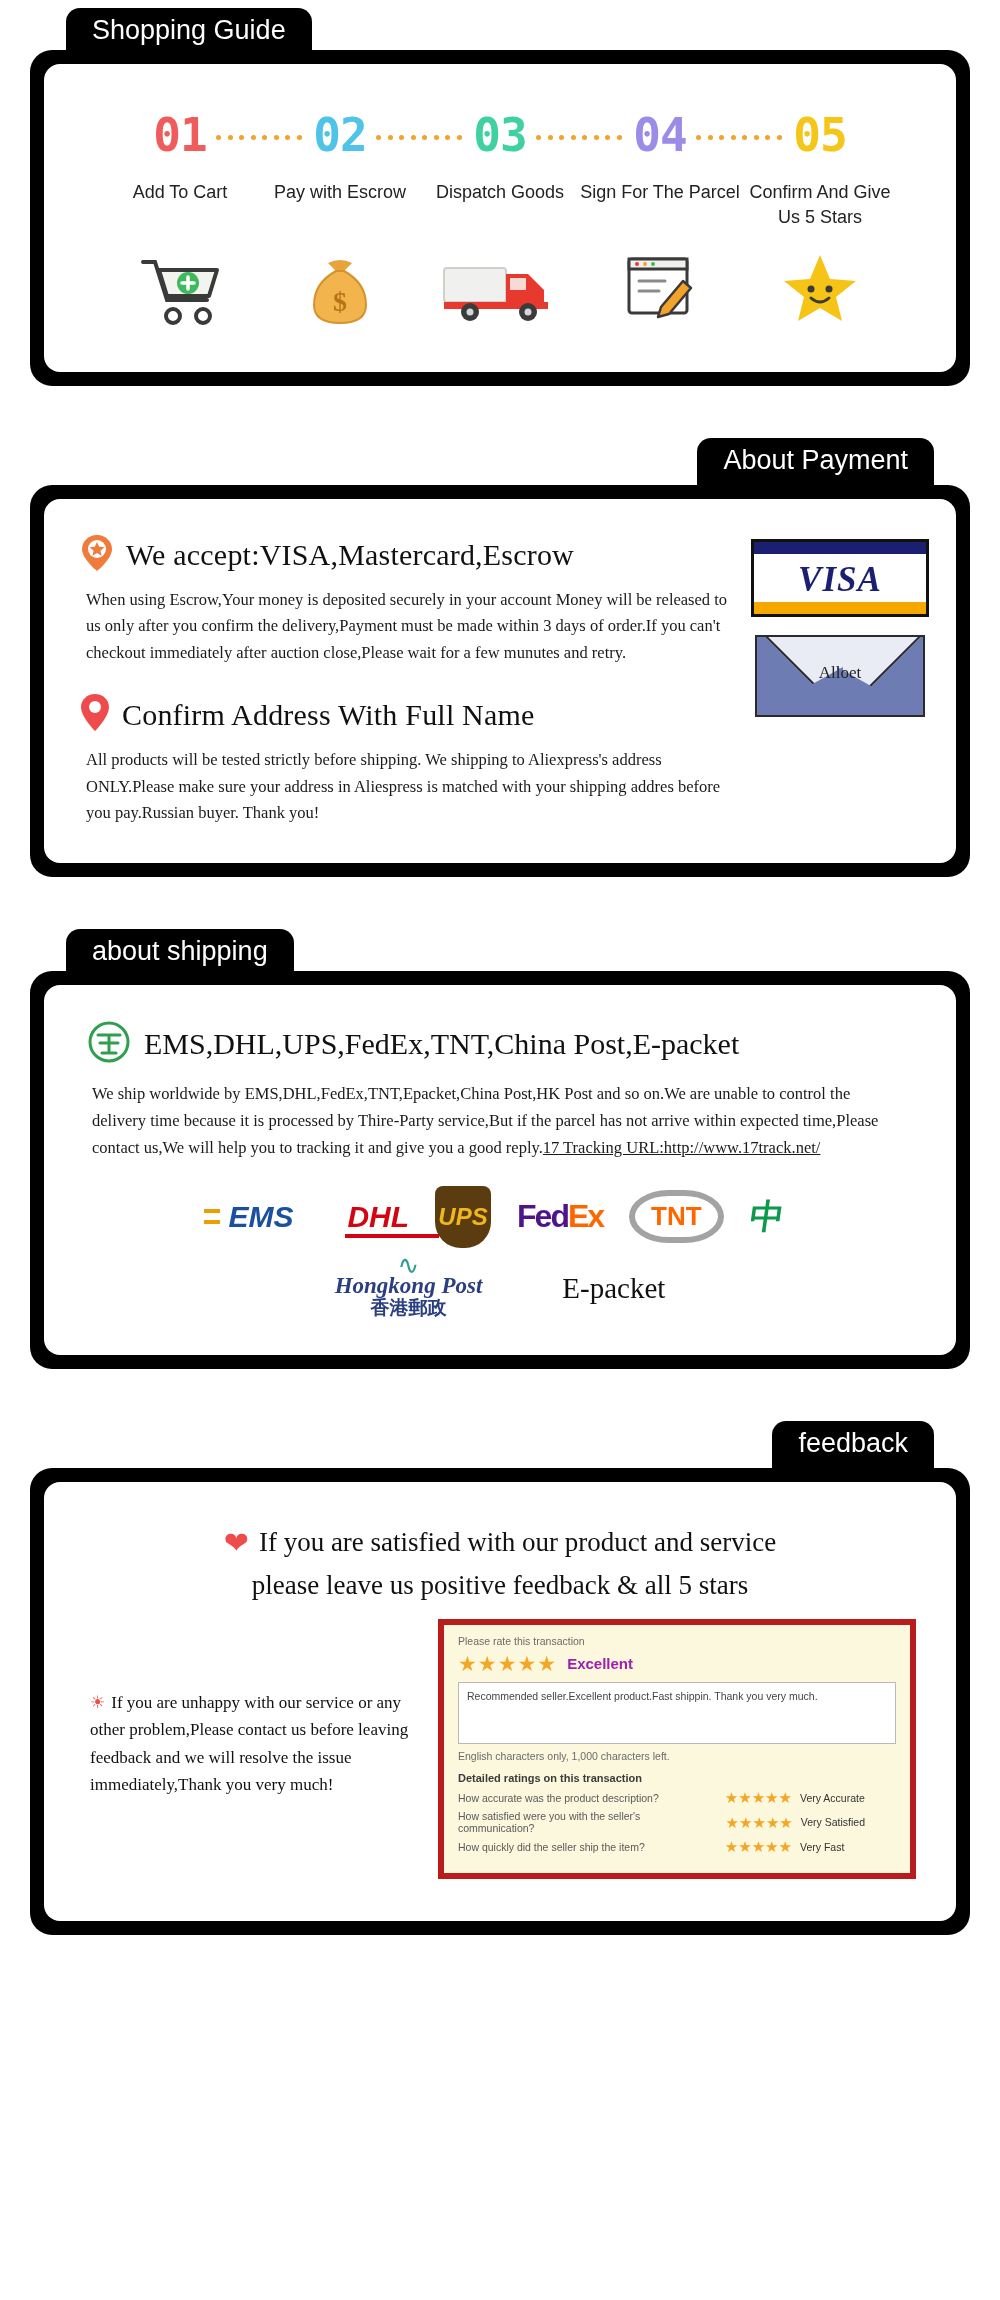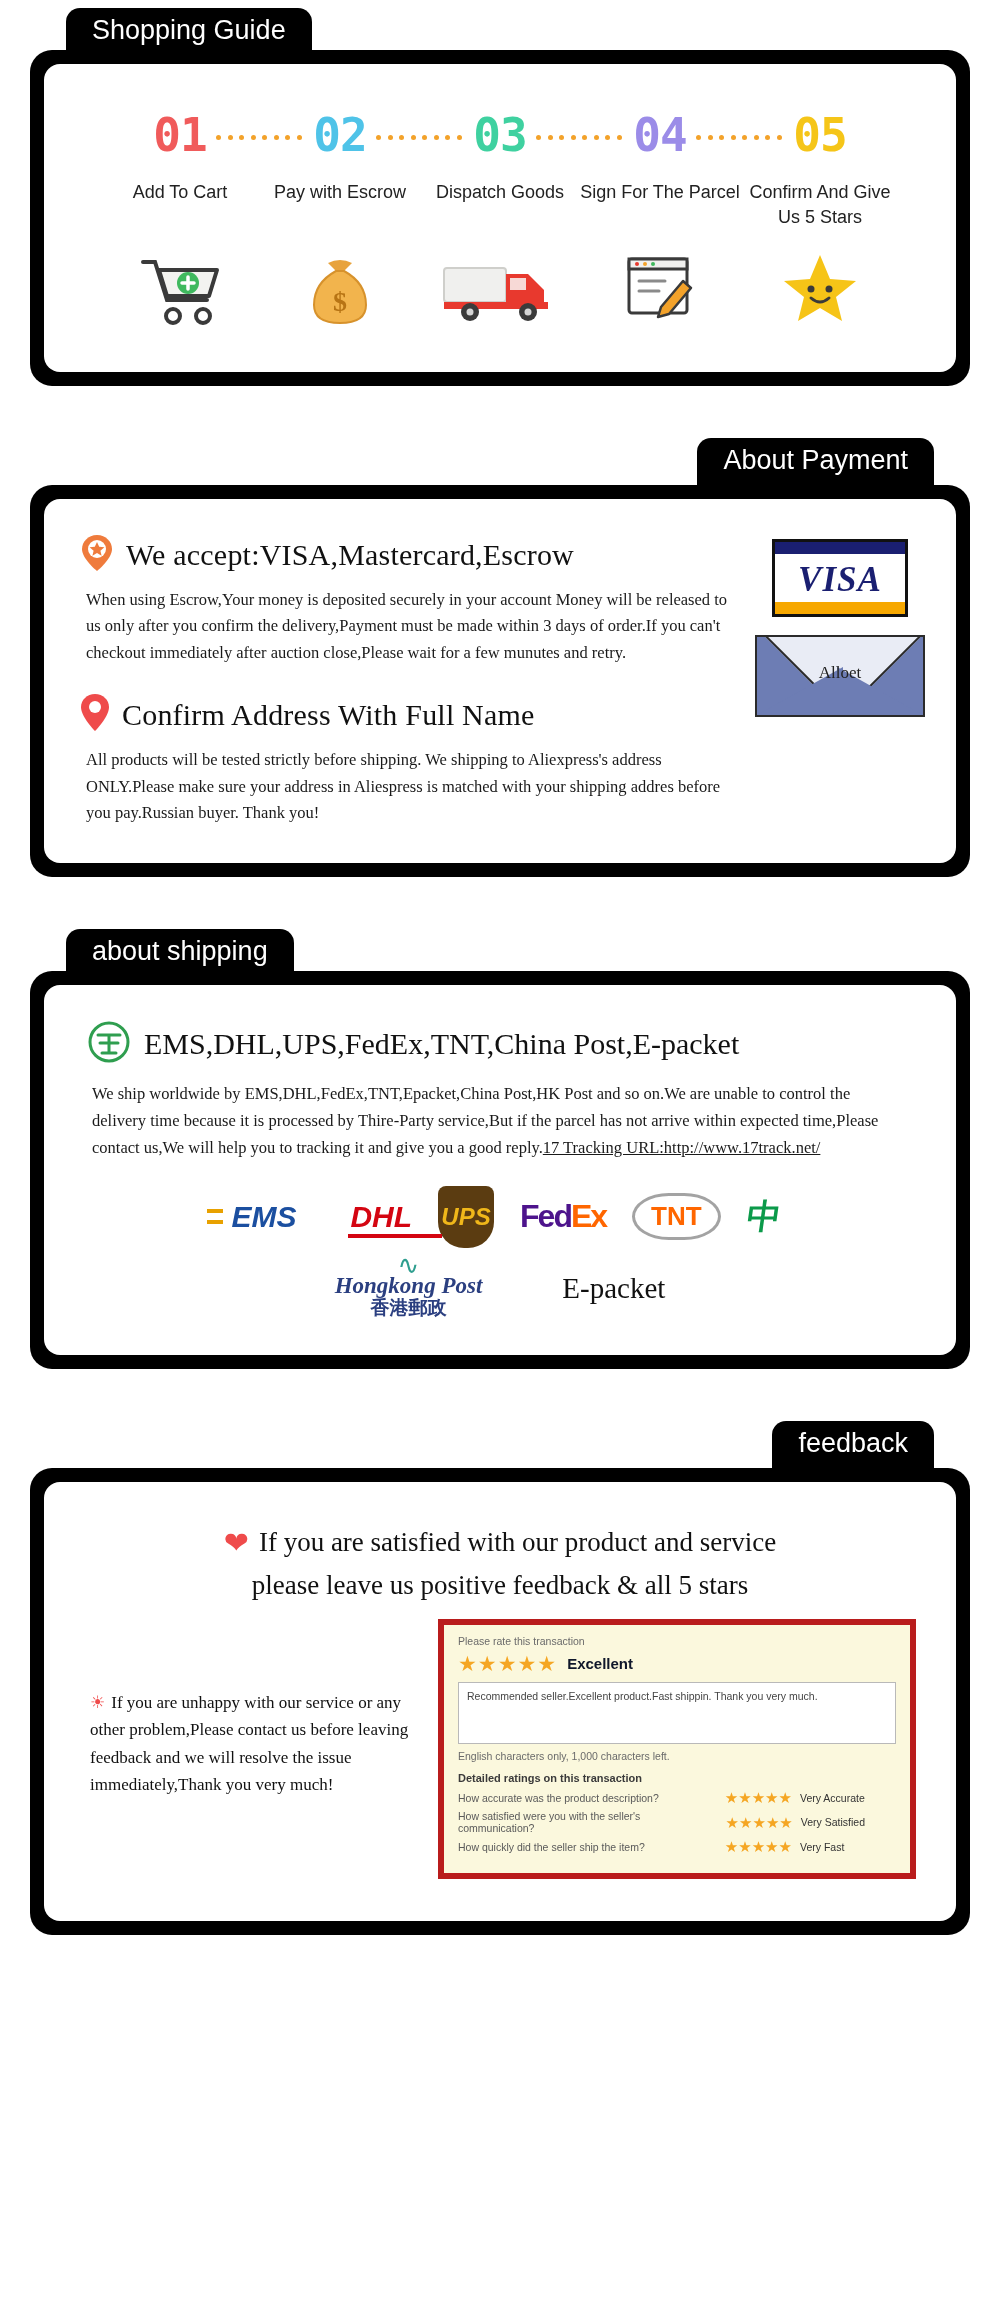--- a/index.html
+++ b/index.html
@@ -124,21 +124,21 @@
   .body-text {
     font-family: "Liberation Serif", serif;
     font-size: 16.5px;
     line-height: 1.62;
     color: #1a1a1a;
     margin: 6px 0 26px 6px;
   }
   .body-text.last { margin-bottom: 4px; }
 
   .visa-box {
-    width: 136px; height: 78px;
+    width: 178px; height: 78px;
     border: 3px solid #111;
     background: #fff;
     display: flex; align-items: stretch; justify-content: center;
     flex-direction: column;
     overflow: hidden;
   }
   .visa-word {
     font-family: "Liberation Serif", serif;
     font-style: italic;
     font-weight: bold;
@@ -229,21 +229,21 @@
     width: 56px; height: 62px; background: #5b3c11; border-radius: 8px 8px 26px 26px;
     color: #f0b71a; font-weight: bold; font-style: italic; font-size: 24px;
     display: flex; align-items: center; justify-content: center;
     font-family: "Liberation Sans", sans-serif;
   }
   .logo-fedex {
     font-family: "Liberation Sans", sans-serif; font-weight: bold; font-size: 32px; letter-spacing: -2px;
   }
   .logo-fedex .fed { color: #4d148c; } .logo-fedex .ex { color: #ff6600; }
   .logo-tnt {
-    border: 3px solid #a3a3a3; border-radius: 50%/60%; padding: 5px 16px;
+    border: 6px solid #a3a3a3; border-radius: 50%/60%; padding: 5px 16px;
     color: #ff6600; font-weight: bold; font-size: 26px; font-family: "Liberation Sans", sans-serif;
   }
   .logo-chinapost {
     color: #0b9a4a; font-weight: bold; font-size: 34px; font-family: "Liberation Serif", serif;
     transform: skewX(-8deg);
   }
   .logo-hkpost { display: flex; flex-direction: column; align-items: center; line-height: 1.1; }
   .hk-en {
     font-family: "Liberation Serif", serif; font-style: italic; font-size: 23px; color: #2b3f80;
     font-weight: bold;
@@ -275,21 +275,21 @@
     background: #fbf8dd;
     border: 6px solid #b91c1c;
     padding: 10px 14px 14px 14px;
     font-family: "Liberation Sans", sans-serif;
     color: #4a4a4a;
   }
   .fb-small { font-size: 10.5px; color: #6a6a6a; }
   .rate-row { display: flex; align-items: center; gap: 10px; margin: 6px 0 8px 0; }
   .stars { color: #f5a623; font-size: 21px; letter-spacing: 1px; line-height: 1; }
   .stars.sm { font-size: 15px; letter-spacing: 0; }
-  .rate-word { font-size: 15px; color: #0f172a; font-weight: bold; }
+  .rate-word { font-size: 15px; color: #a21caf; font-weight: bold; }
   .fb-textarea {
     background: #fff; border: 1px solid #b9b9b9; height: 62px;
     padding: 6px 8px; font-size: 10.5px; color: #444; line-height: 1.5;
     margin-bottom: 6px;
   }
   .fb-sub { font-size: 11px; margin: 10px 0 6px 0; color: #3a3a3a; font-weight: bold; }
   .fb-rating-row {
     display: flex; align-items: center; justify-content: space-between;
     gap: 8px; margin: 5px 0; font-size: 10.5px;
   }

